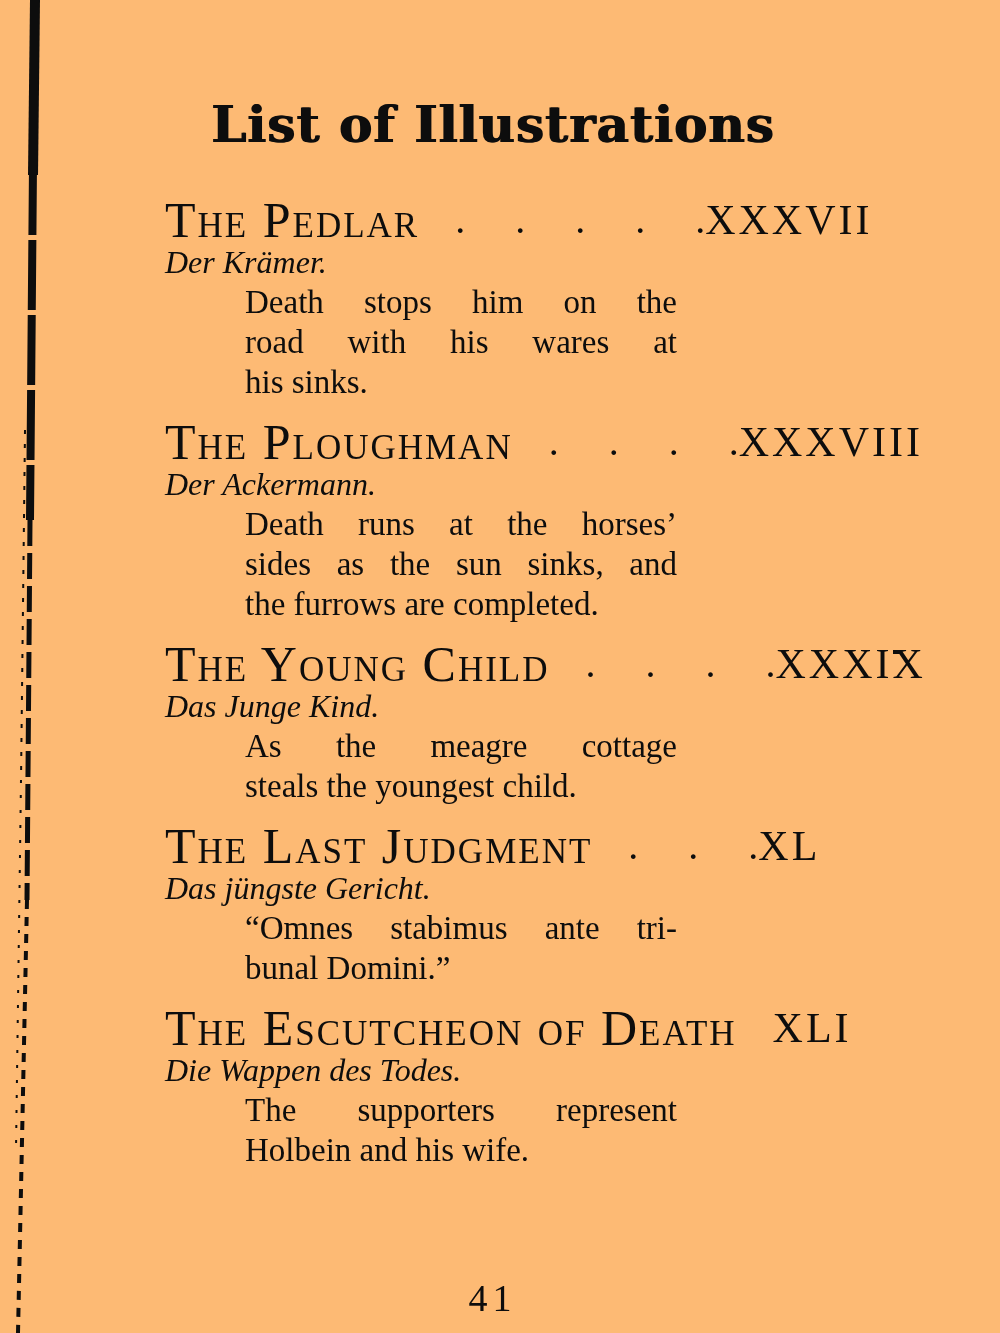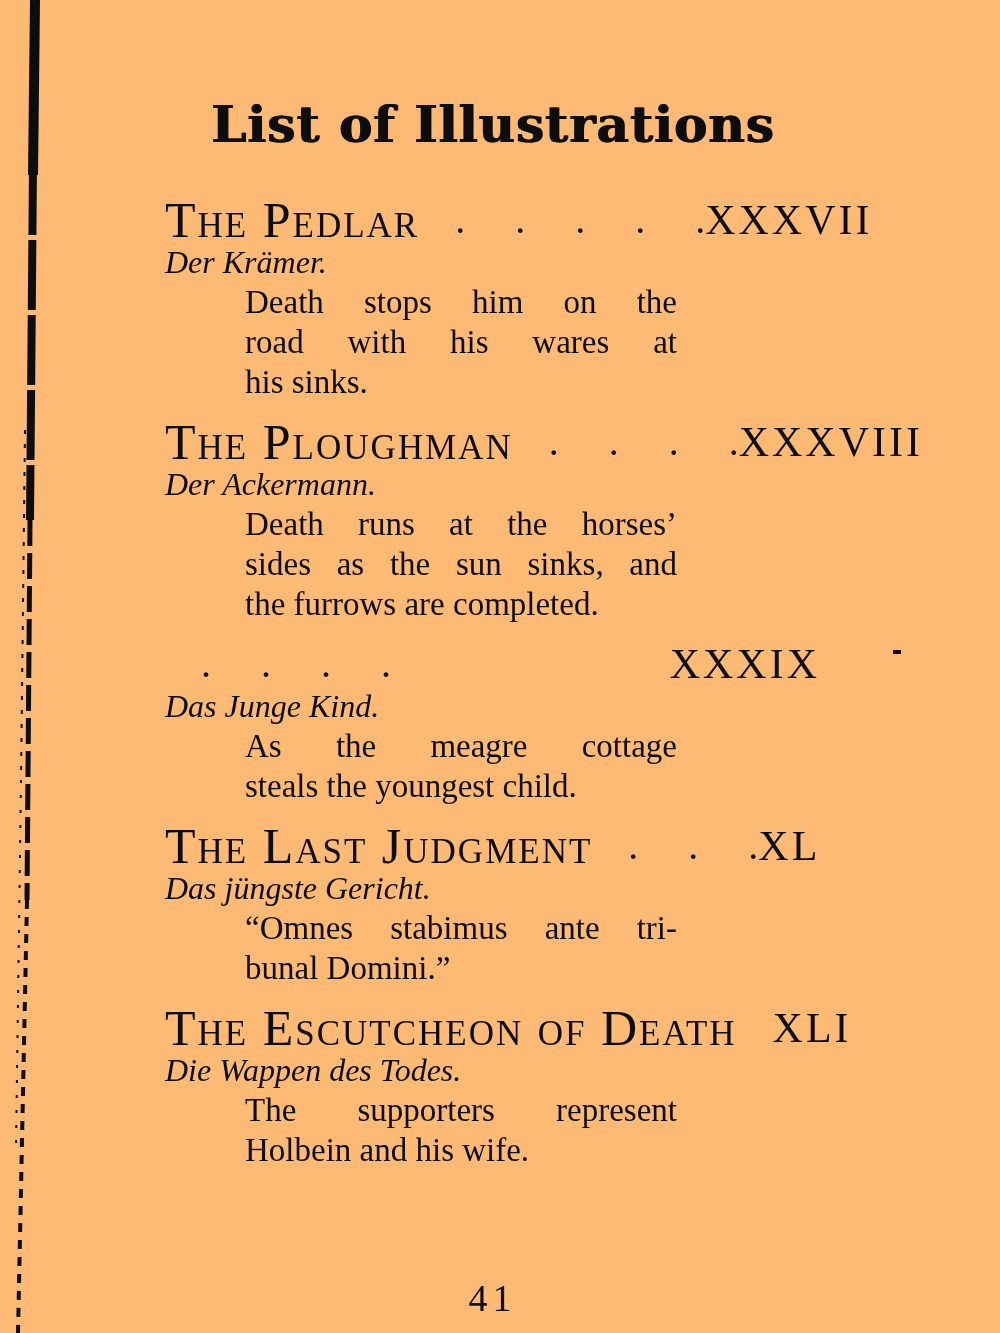--- a/index.html
+++ b/index.html
@@ -134,20 +134,21 @@
       <div class="subtitle">Der Ackermann.</div>
       <div class="desc">
         <div class="dline">Death runs at the horses’</div>
         <div class="dline">sides as the sun sinks, and</div>
         <div class="dline dlast">the furrows are completed.</div>
       </div>
     </section>
 
     <section class="entry">
       <div class="heading">
+        <span class="etitle">The Young Child</span>
         <span class="dots">. . . .</span>
         <span class="numeral">XXXIX</span>
       </div>
       <div class="subtitle">Das Junge Kind.</div>
       <div class="desc">
         <div class="dline">As the meagre cottage</div>
         <div class="dline dlast">steals the youngest child.</div>
       </div>
     </section>
 

